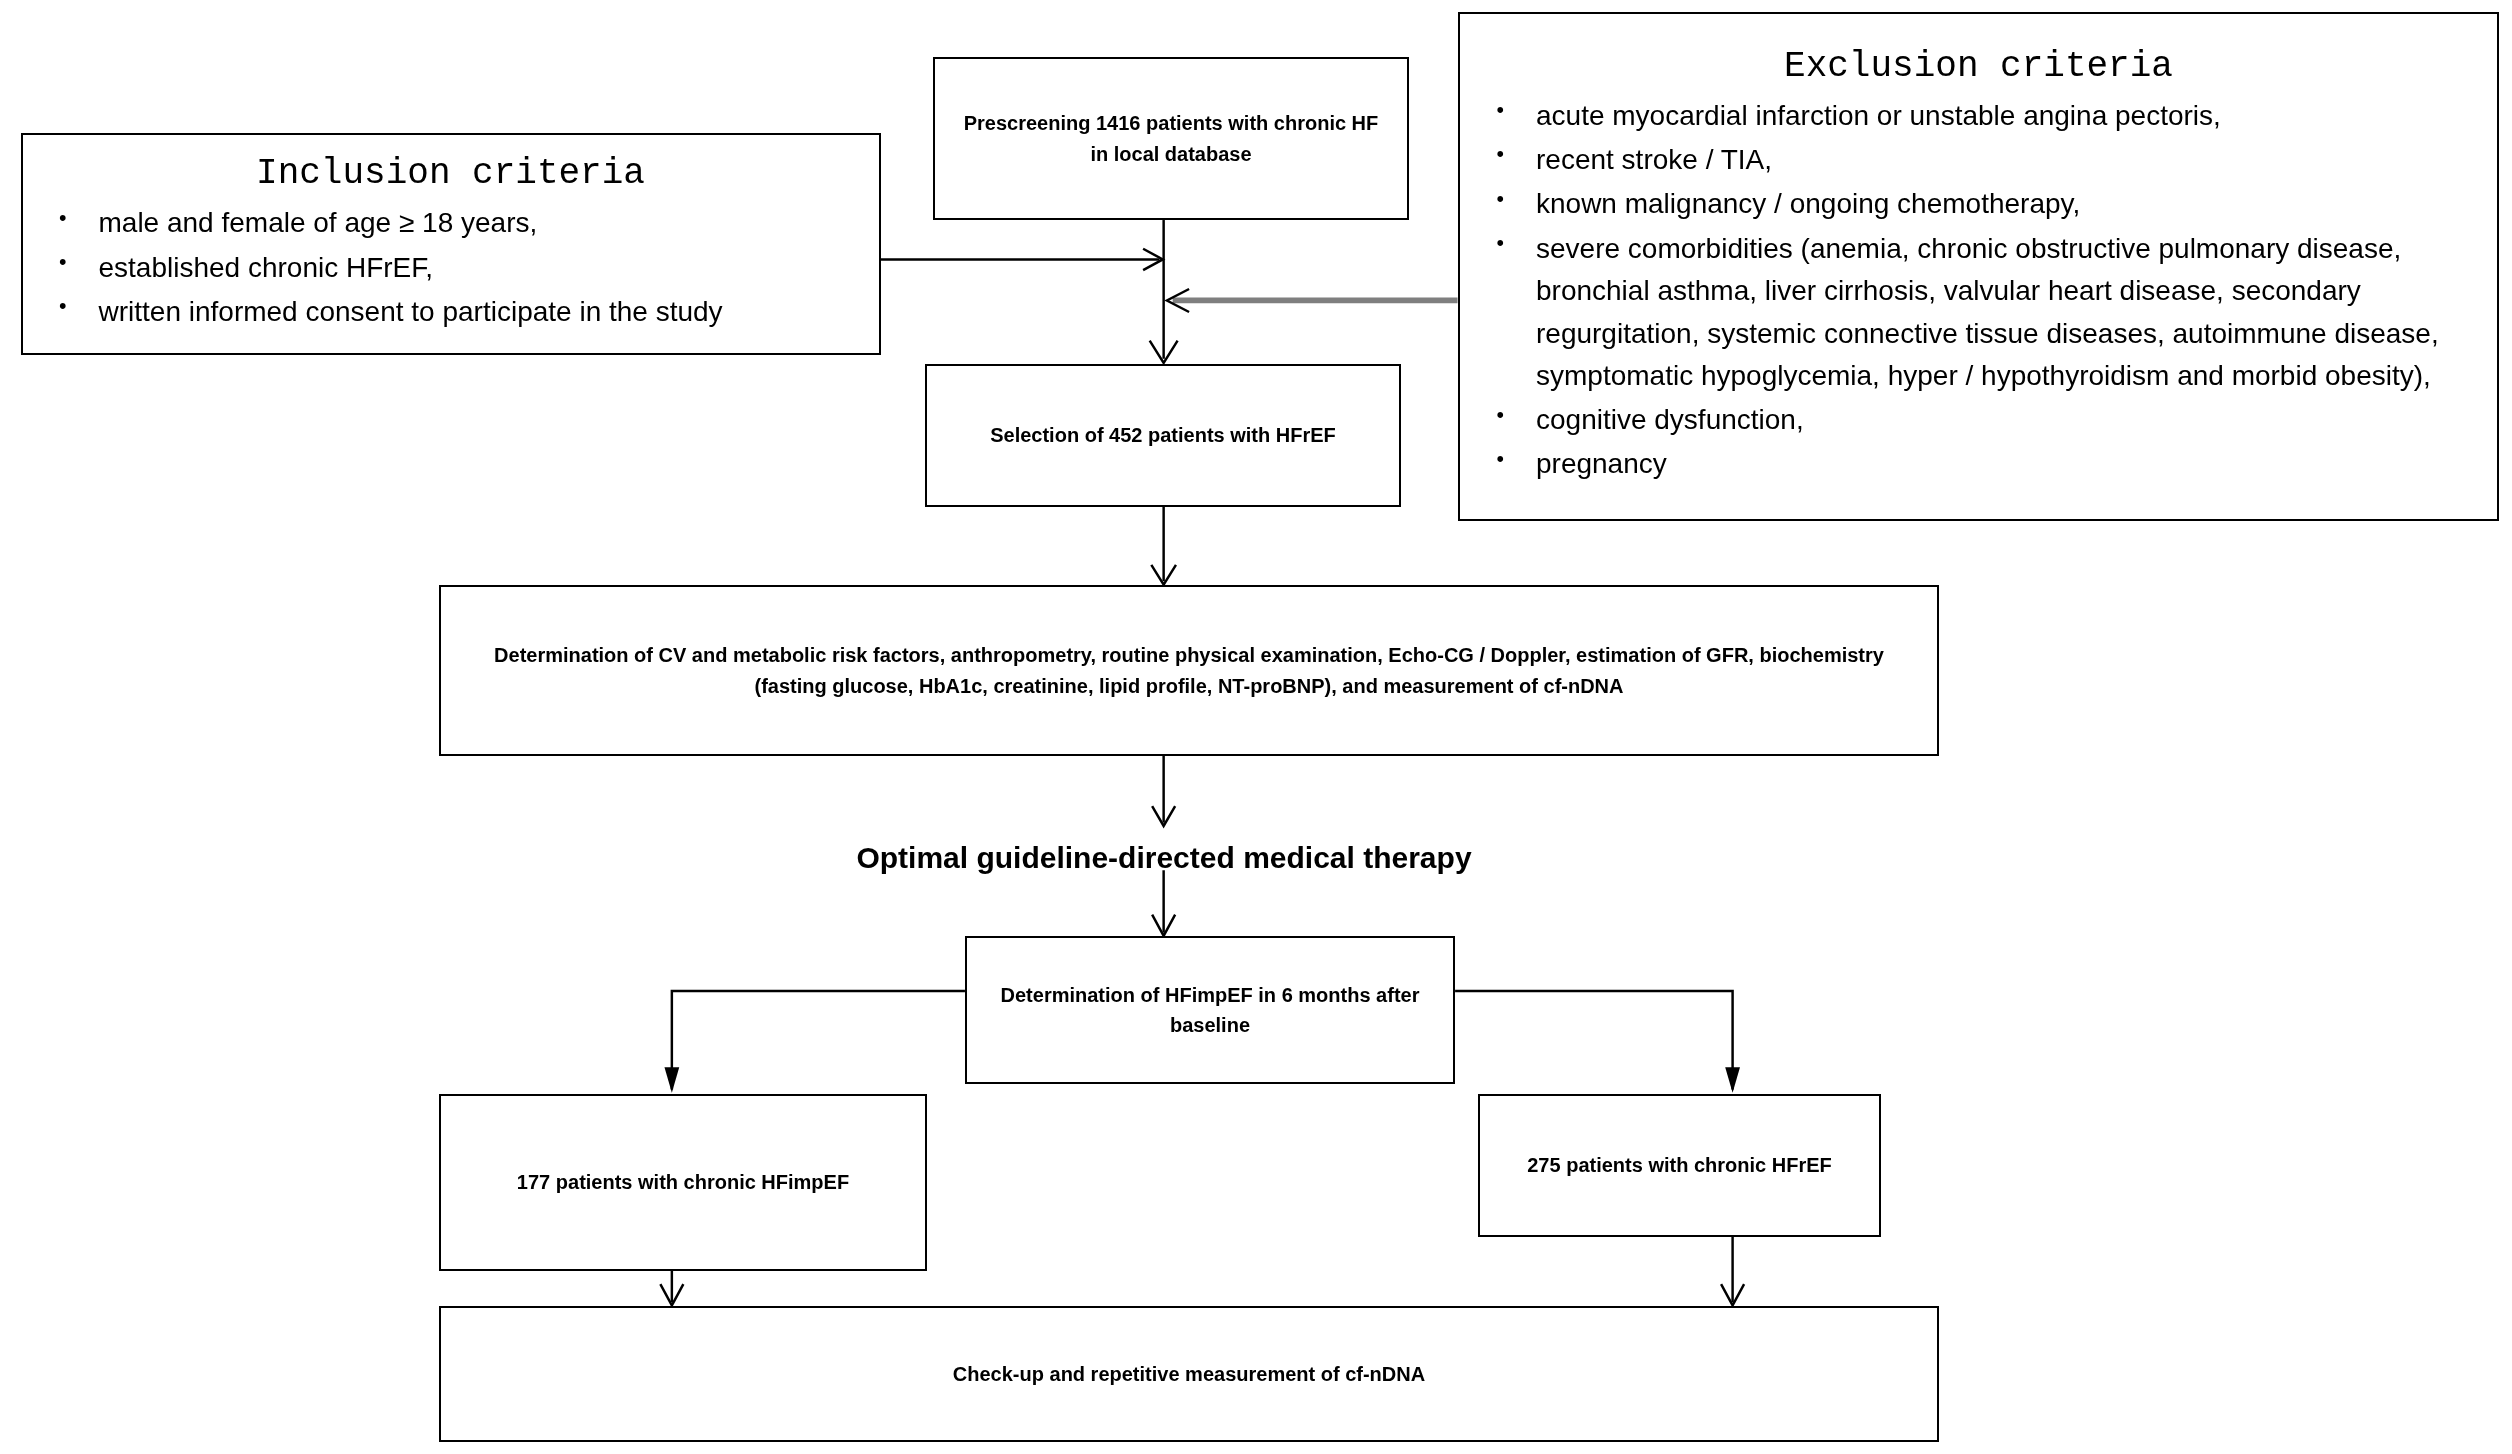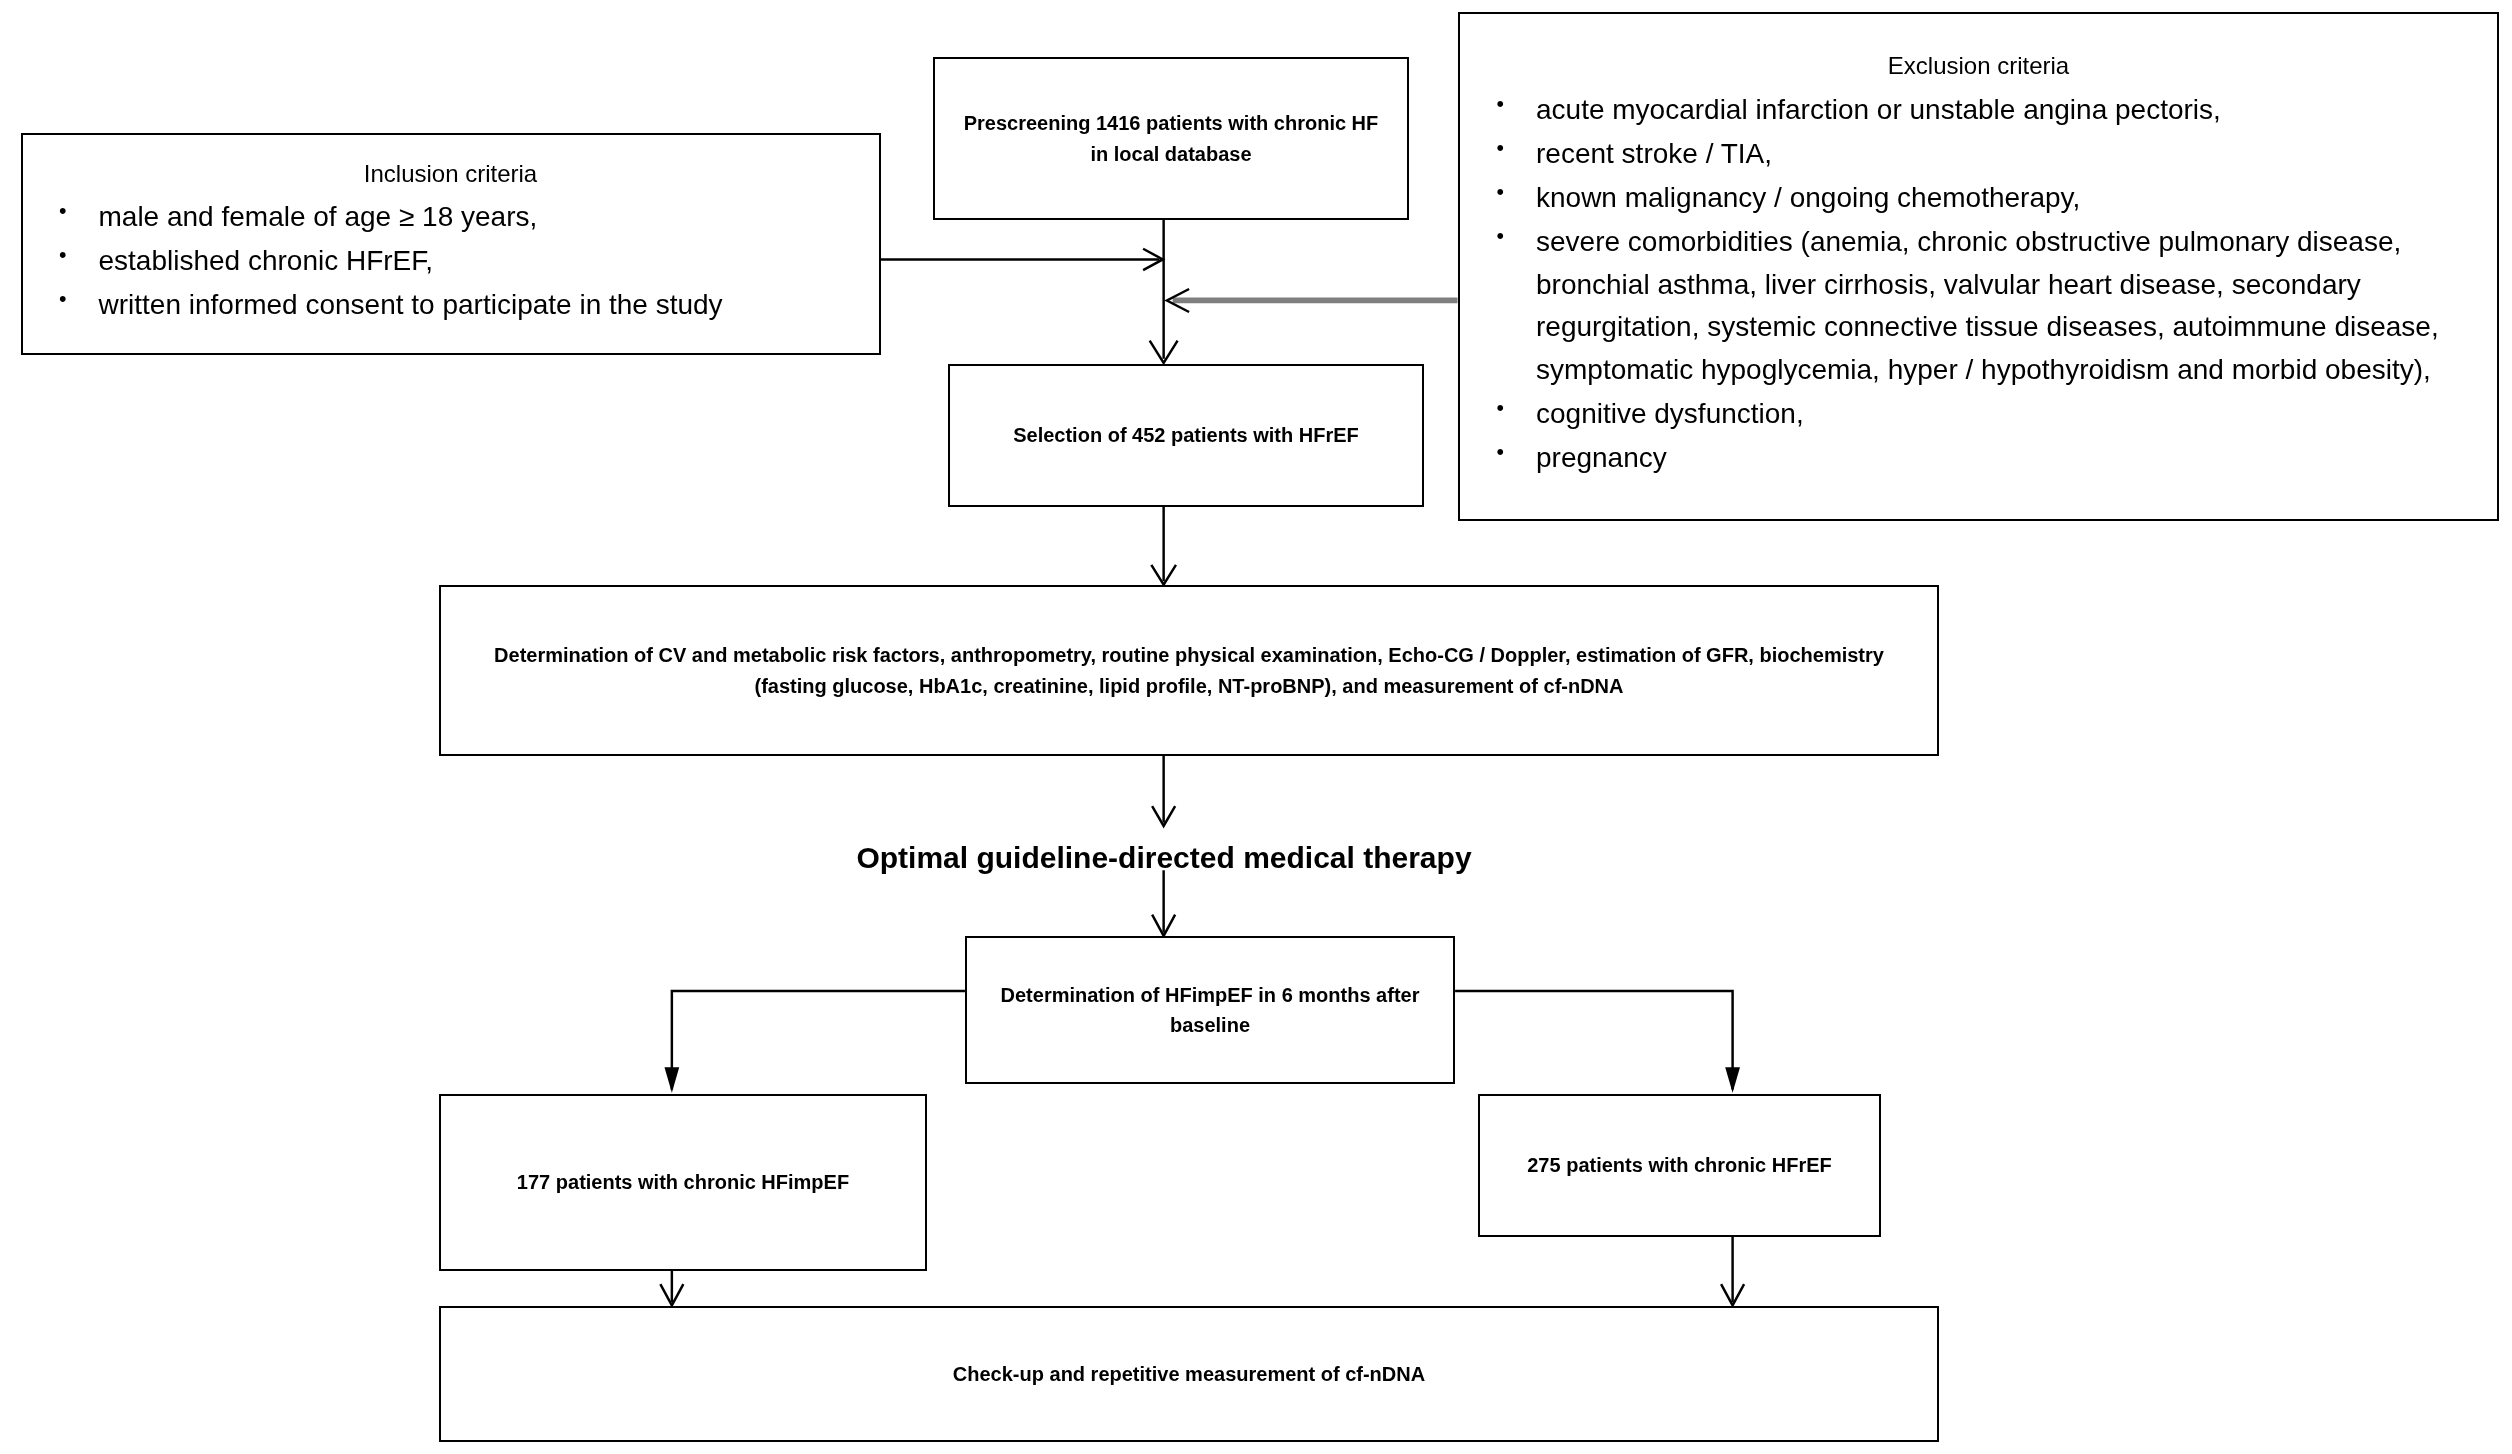--- a/index.html
+++ b/index.html
@@ -24,22 +24,23 @@
   .box.center{align-items:center;text-align:center;}
   .box-title{
     font-weight:bold;
     text-align:center;
     width:100%;
   }
   .crit-title{
     font-weight:normal;
     text-align:center;
     width:100%;
-    font-size:24px;
+    font-size:36px;
     margin-bottom:8.2px;
+    font-family:Liberation Mono, monospace;
   }
   ul.crit{
     margin:0;
     padding:0;
     list-style:none;
   }
   ul.crit li{
     position:relative;
     padding-left:61px;
     font-size:28px;
@@ -156,21 +157,21 @@
     <ul class="crit">
       <li>acute myocardial infarction  or unstable angina pectoris,</li>
       <li>recent stroke / TIA,</li>
       <li>known malignancy / ongoing chemotherapy,</li>
       <li>severe comorbidities (anemia, chronic obstructive pulmonary disease, bronchial asthma, liver cirrhosis, valvular heart disease, secondary regurgitation, systemic connective tissue diseases, autoimmune disease, symptomatic hypoglycemia, hyper / hypothyroidism and morbid obesity),</li>
       <li>cognitive dysfunction,</li>
       <li>pregnancy</li>
     </ul>
   </div>
 
-  <div class="box center" style="left:925px; top:364px; width:476px; height:143px; padding:8.2px 33px;margin-left:23px;">
+  <div class="box center" style="left:925px; top:364px; width:476px; height:143px; padding:8.2px 33px;">
     <div class="box-title bigbold">Selection of 452 patients with HFrEF</div>
   </div>
 
   <div class="box center" style="left:439px; top:585px; width:1500px; height:171px; padding:2px 49px;">
     <div class="box-title bigbold">Determination of CV and metabolic risk factors,  anthropometry, routine physical examination, Echo-CG / Doppler, estimation of GFR, biochemistry (fasting glucose, HbA1c, creatinine, lipid profile, NT-proBNP), and measurement of cf-nDNA</div>
   </div>
 
   <div class="plain-label" style="left:1164px; top:841px; transform:translateX(-50%);">Optimal guideline-directed  medical therapy</div>
 
   <div class="box center" style="left:965px; top:936px; width:490px; height:148px; padding:6.6px 28px;align-items:flex-end;">

